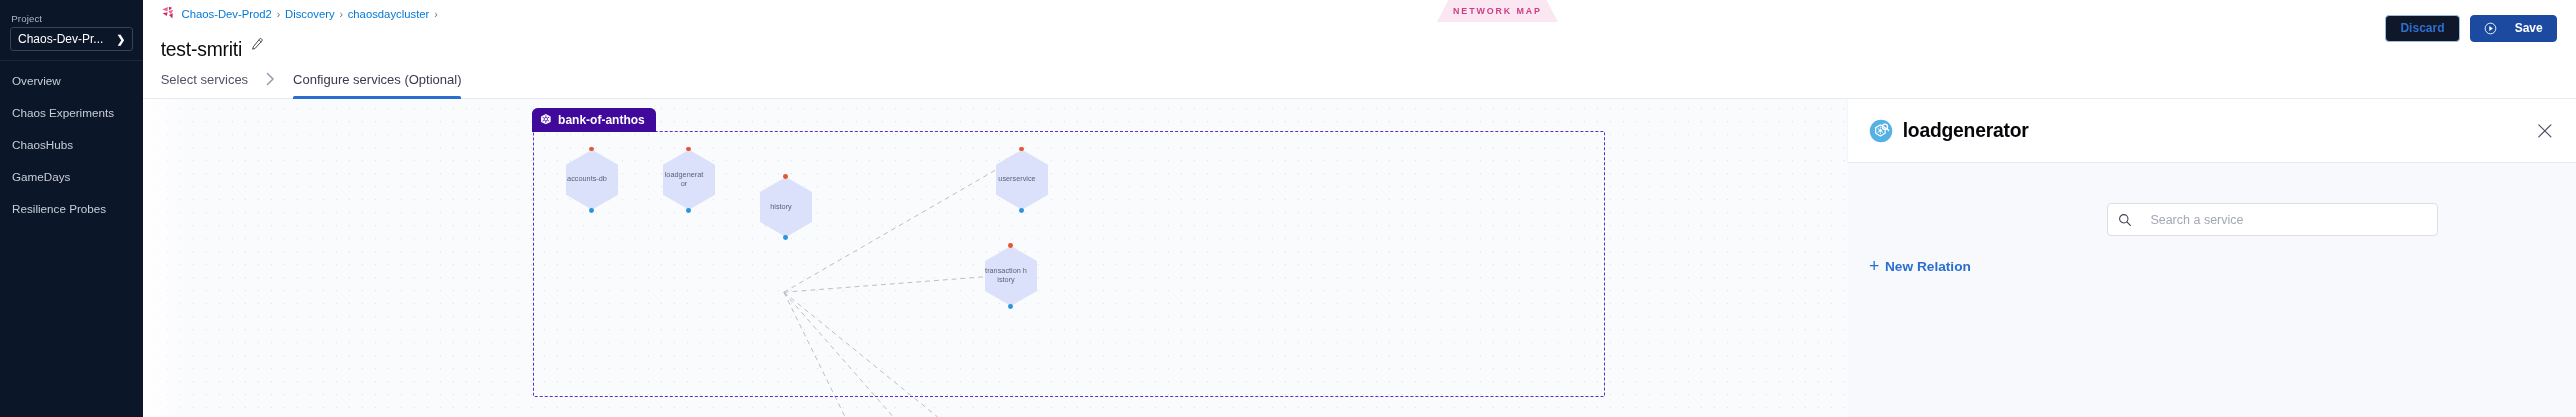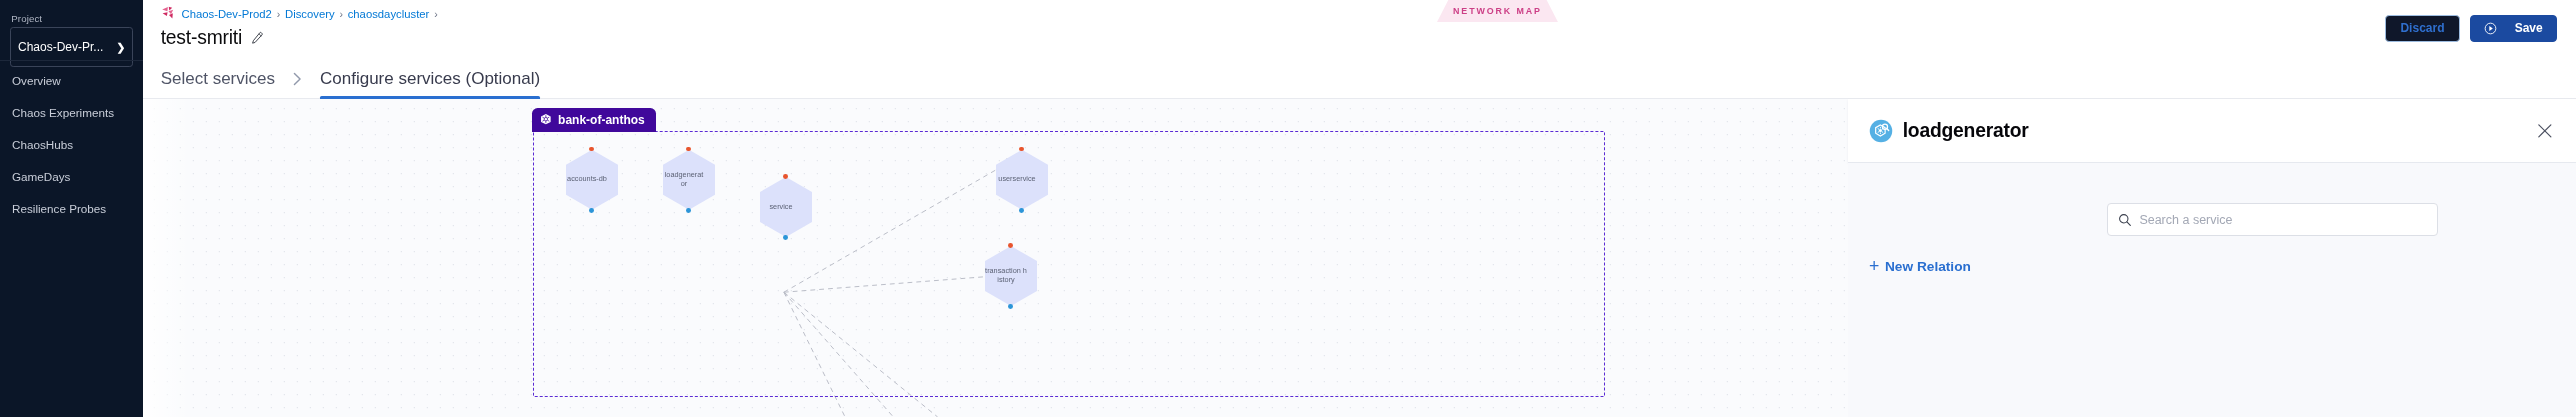--- a/index.html
+++ b/index.html
@@ -16,21 +16,21 @@
     width: 143px; height: 418px;
     background: #0b1628;
     z-index: 40;
   }
   .sb-project-label {
     position: absolute; left: 11.3px; top: 13px;
     font-size: 9.7px; color: #b0b6c4; letter-spacing: 0.1px;
   }
   .sb-project-select {
     position: absolute; left: 9.7px; top: 27px;
-    width: 123px; height: 40px;
+    width: 123px; height: 24px;
     border: 0.8px solid #3a4459; border-radius: 3.2px;
     display: flex; align-items: center; justify-content: space-between;
     padding: 0 6.4px 0 7.3px;
     cursor: pointer;
   }
   .sb-project-name {
     font-size: 12px; color: #ffffff; font-weight: 400;
     white-space: nowrap; overflow: hidden;
   }
   .sb-chev {
@@ -68,21 +68,21 @@
   }
   .bc-logo { width: 16px; height: 14.5px; display: block; }
   .bc-link { color: #0278d5; cursor: pointer; white-space: nowrap; }
   .bc-sep { color: #6b7385; font-size: 10.5px; }
 
   #page-title-row {
     position: absolute; left: 17.7px; top: 27px;
     display: flex; align-items: center; gap: 8px;
   }
   #page-title {
-    font-size: 19.3px; color: #0b0b0d; font-weight: 400; letter-spacing: -0.2px;
+    font-size: 19.3px; color: #0b0b0d; font-weight: 400; letter-spacing: -0.2px; margin-top: 12px;
   }
   .edit-icon { width: 13.7px; height: 13.7px; cursor: pointer; display:block; }
 
   
   #network-map-badge {
     position: absolute; left: 1294px; top: 0;
     height: 22px; padding: 0 16px;
     background: #fbe7f1;
     clip-path: polygon(11.3px 0, calc(100% - 11.3px) 0, 100% 100%, 0 100%);
     display: flex; align-items: center; justify-content: center;
@@ -118,21 +118,21 @@
     position: absolute; left: 0; top: 60px;
     width: 2433px; height: 39px;
     background: #ffffff;
     border-bottom: 0.8px solid #e8eaef;
     display: flex; align-items: stretch;
     z-index: 20;
   }
   .tab {
     display: flex; align-items: center;
     padding: 0 0 0 0;
-    font-size: 17px; color: #4f5466;
+    font-size: 13px; color: #4f5466;
     cursor: pointer; position: relative;
   }
   #tab-select { margin-left: 17.7px; }
   #tab-chevron {
     display:flex; align-items:center; justify-content:center;
     width: 45px; color: #9199ab;
   }
   #tab-configure { margin-left: 0; color: #383b4d; }
   #tab-configure::after {
     content: ""; position: absolute;
@@ -227,21 +227,21 @@
     color: #2a6fd0; font-size: 13.7px; font-weight: 700; cursor: pointer;
     white-space: nowrap;
     margin-top: -48px;
   }
   #new-relation .plus { font-size: 17.7px; font-weight: 400; line-height: 1; }
 
   #search-box {
     position: absolute; left: 259px; top: 40px;
     width: 331px; height: 33px;
     background: #ffffff; border: 0.8px solid #dcdfe6; border-radius: 4px;
-    display: flex; align-items: center; gap: 8px;
+    display: flex; align-items: center; gap: 19px;
     padding: 0 9.7px;
     cursor: text;
   }
   .search-icon { width: 13.7px; height: 13.7px; display:block; flex: 0 0 auto; }
   #search-input {
     border: none; outline: none; background: transparent;
     font-family: "Liberation Sans", sans-serif;
     font-size: 12.5px; color: #2b2f3a; width: 100%;
   }
   #search-input::placeholder { color: #a3a8b5; }
@@ -380,21 +380,21 @@
       <div class="node" style="left:129px; top:17.7px;">
         <div class="hex">
           <span class="hex-label">loadgenerator</span>
         </div>
         <div class="port port-in"></div>
         <div class="port port-out"></div>
       </div>
 
       <div class="node" style="left:226px; top:45px;">
         <div class="hex">
-          <span class="hex-label">service</span>
+          <span class="hex-label">history</span>
         </div>
         <div class="port port-in"></div>
         <div class="port port-out"></div>
       </div>
 
       <div class="node" style="left:462px; top:17.7px;">
         <div class="hex">
           <span class="hex-label">userservice</span>
         </div>
         <div class="port port-in"></div>

